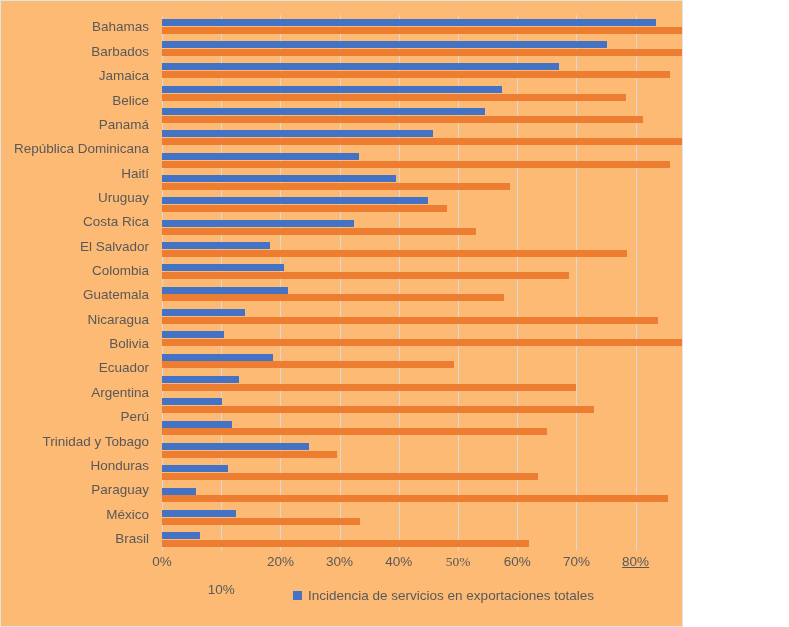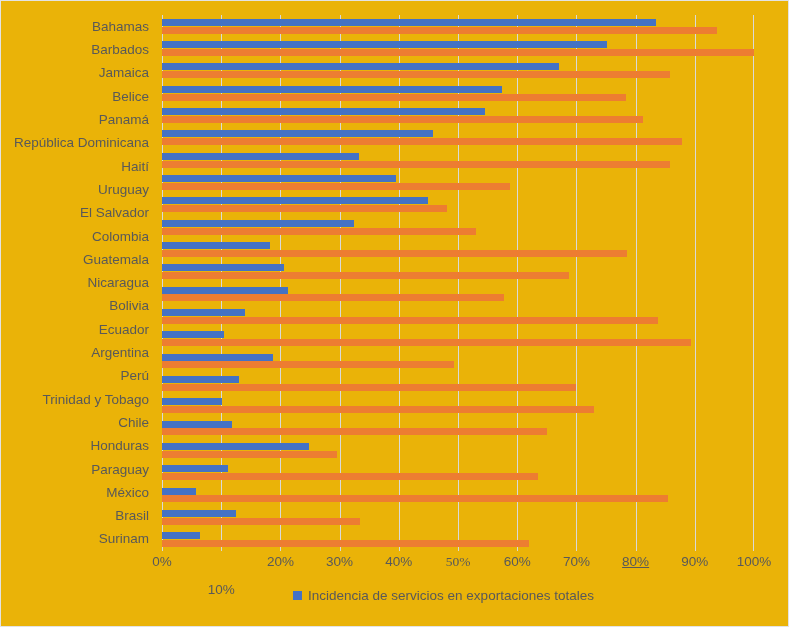--- a/index.html
+++ b/index.html
@@ -5,24 +5,24 @@
   html, body {
     margin: 0;
     padding: 0;
     background: #ffffff;
   }
   body {
     font-family: "Liberation Sans", sans-serif;
   }
   #chart-frame {
     position: relative;
-    width: 789px;
+    width: 683px;
     height: 627px;
     box-sizing: border-box;
-    background: #eab308;
+    background: #fdba74;
     border: 1px solid #e3e3e3;
     overflow: hidden;
   }
   
   #plot-wrap {
     position: absolute;
     left: 0;
     top: 0;
     width: 789px;
     height: 560px;
@@ -147,35 +147,34 @@
 
     <div id="cat-axis">
         <div class="cat-label">Bahamas</div>
         <div class="cat-label">Barbados</div>
         <div class="cat-label">Jamaica</div>
         <div class="cat-label">Belice</div>
         <div class="cat-label">Panamá</div>
         <div class="cat-label">República Dominicana</div>
         <div class="cat-label">Haití</div>
         <div class="cat-label">Uruguay</div>
+        <div class="cat-label">Costa Rica</div>
         <div class="cat-label">El Salvador</div>
         <div class="cat-label">Colombia</div>
         <div class="cat-label">Guatemala</div>
         <div class="cat-label">Nicaragua</div>
         <div class="cat-label">Bolivia</div>
         <div class="cat-label">Ecuador</div>
         <div class="cat-label">Argentina</div>
         <div class="cat-label">Perú</div>
         <div class="cat-label">Trinidad y Tobago</div>
-        <div class="cat-label">Chile</div>
         <div class="cat-label">Honduras</div>
         <div class="cat-label">Paraguay</div>
         <div class="cat-label">México</div>
         <div class="cat-label">Brasil</div>
-        <div class="cat-label">Surinam</div>
       </div>
 
     <div id="plot-area">
       <div id="gridlines">
           <div class="gridline" style="left: 0px;"></div>
           <div class="gridline" style="left: 10%;"></div>
           <div class="gridline" style="left: 20%;"></div>
           <div class="gridline" style="left: 30%;"></div>
           <div class="gridline" style="left: 40%;"></div>
           <div class="gridline" style="left: 50%;"></div>

